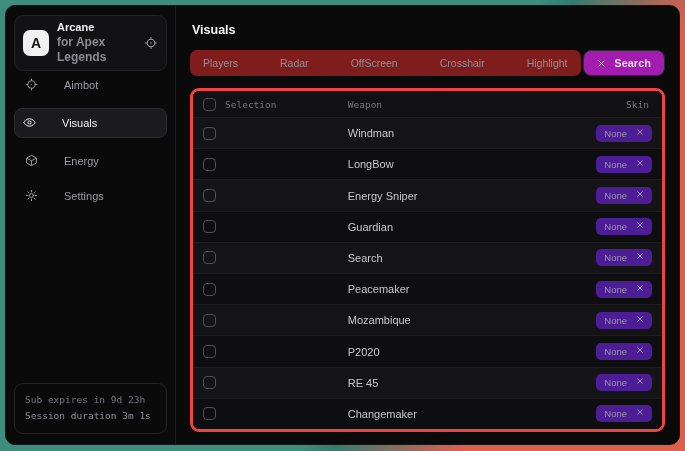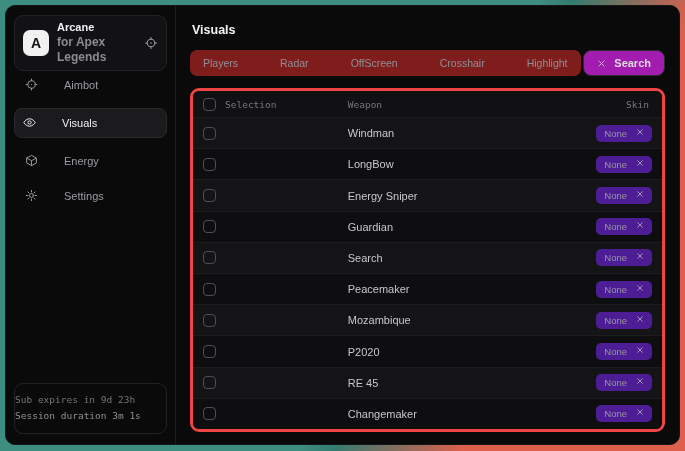--- a/index.html
+++ b/index.html
@@ -18,21 +18,21 @@
   .brand-text{display:flex;flex-direction:column;line-height:1.25;}
   .brand-name{font-size:11px;font-weight:bold;color:#f0f0f2;}
   .brand-sub{font-size:12px;color:#8b8b92;font-weight:bold;}
   .brand-gear{margin-left:auto;color:#9a9aa0;display:flex;}
   .category-label{margin:15px 5px 7px;font-size:9px;color:#5f5f66;letter-spacing:.4px;}
   .nav-item{display:flex;align-items:center;gap:26px;height:26px;margin:0 2px 7px;padding:0 8px;
     border-radius:8px;color:#9b9ba1;font-size:11px;border:1px solid transparent;cursor:pointer;}
   .nav-item svg{flex:none;}
   .nav-item.active{background:#1b1b1e;border-color:#2b2b2f;color:#f0f0f2;height:28px;margin:2px 0 9px;}
   .spacer{flex:1;}
-  .status-card{border:1px solid #232326;border-radius:9px;padding:8px 0;
+  .status-card{border:1px solid #232326;border-radius:9px;padding:8px 10px;
     font-family:"DejaVu Sans Mono",monospace;font-size:9.5px;line-height:1.75;}
   .status-line1{color:#74747b;}
   .status-line2{color:#8e8e95;}
 
   
   .main{flex:1;display:flex;flex-direction:column;padding:9px 14px 12px;box-sizing:border-box;min-width:0;}
   .main-title{font-size:12.5px;font-weight:bold;color:#f2f2f3;margin:8px 2px 13px;}
   .toolbar{display:flex;align-items:center;margin-bottom:12px;}
   .tabstrip{display:flex;align-items:center;background:#7f1d1d;border-radius:7px;padding:2px;gap:20px;}
   .tab{padding:5px 11px;font-size:10.5px;color:#8f8f96;border-radius:6px;cursor:pointer;white-space:nowrap;}

